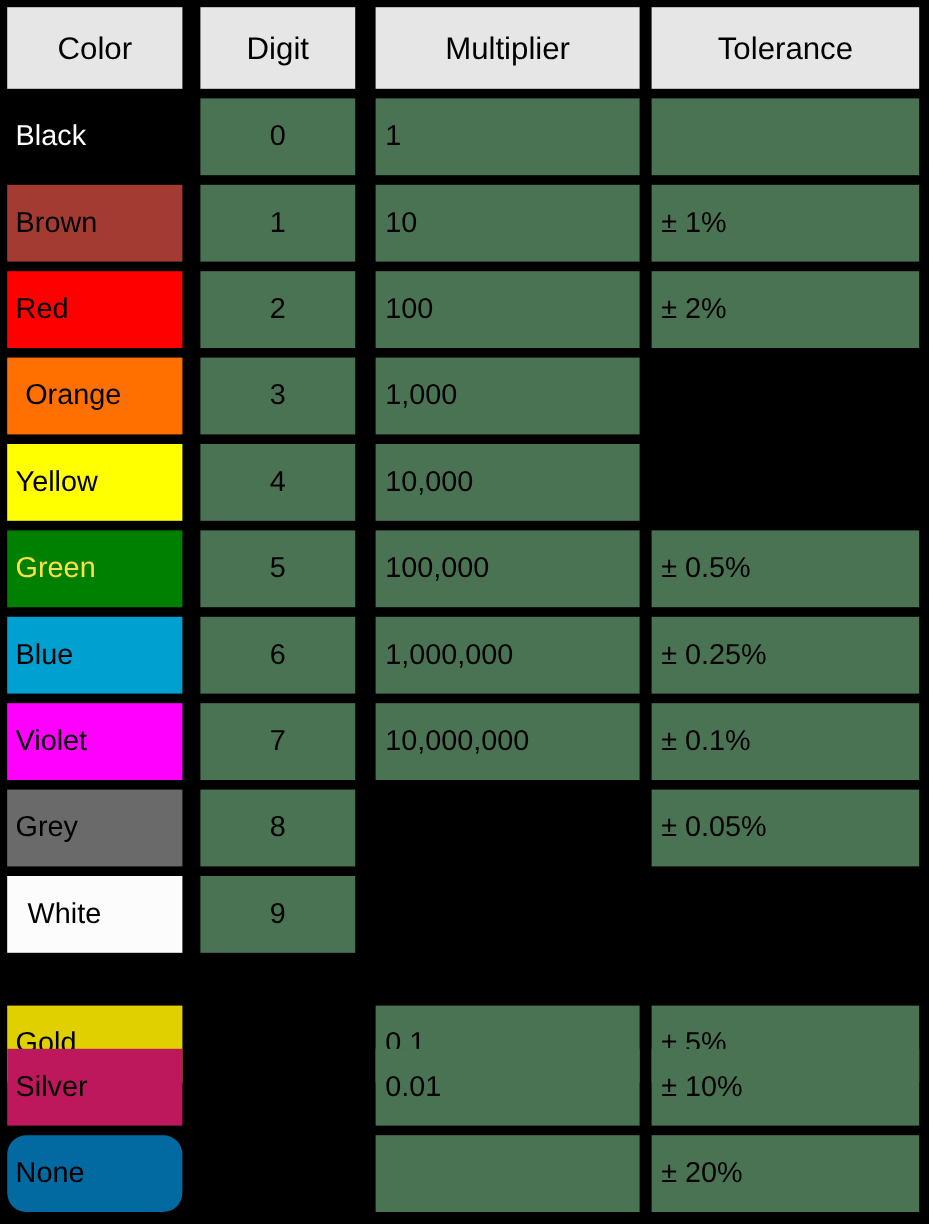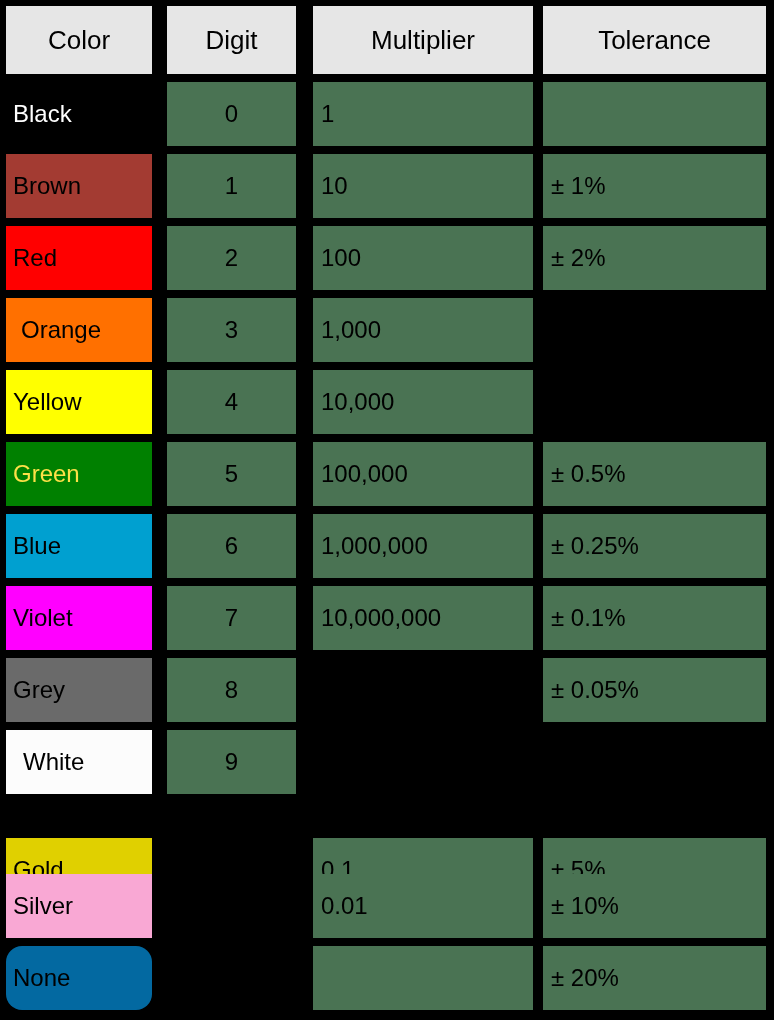--- a/index.html
+++ b/index.html
@@ -120,21 +120,21 @@
       <div class="row body-row" style="top: 730px;">
         <div class="cell body-cell col-color cell-color" style="background: rgb(252, 252, 252); color: rgb(0, 0, 0); padding-left: 17px;">White</div>
         <div class="cell body-cell col-digit cell-digit cell-data">9</div>
       </div>
       <div class="row body-row" style="top: 838px;">
         <div class="cell body-cell col-color cell-color" style="background: rgb(224, 208, 0); color: rgb(0, 0, 0);">Gold</div>
         <div class="cell body-cell col-multiplier cell-multiplier cell-data">0.1</div>
         <div class="cell body-cell col-tolerance cell-tolerance cell-data">± 5%</div>
       </div>
       <div class="row body-row" style="top: 874px;">
-        <div class="cell body-cell col-color cell-color" style="background: #f9a8d4; color: rgb(0, 0, 0);">Silver</div>
+        <div class="cell body-cell col-color cell-color" style="background: #be185d; color: rgb(0, 0, 0);">Silver</div>
         <div class="cell body-cell col-multiplier cell-multiplier cell-data">0.01</div>
         <div class="cell body-cell col-tolerance cell-tolerance cell-data">± 10%</div>
       </div>
       <div class="row body-row" style="top: 946px;">
         <div class="cell body-cell col-color cell-color" style="background: #0369a1; color: rgb(0, 0, 0); border-radius: 16px;">None</div>
         <div class="cell body-cell col-multiplier cell-multiplier cell-data"></div>
         <div class="cell body-cell col-tolerance cell-tolerance cell-data">± 20%</div>
       </div>
     </div>
 

